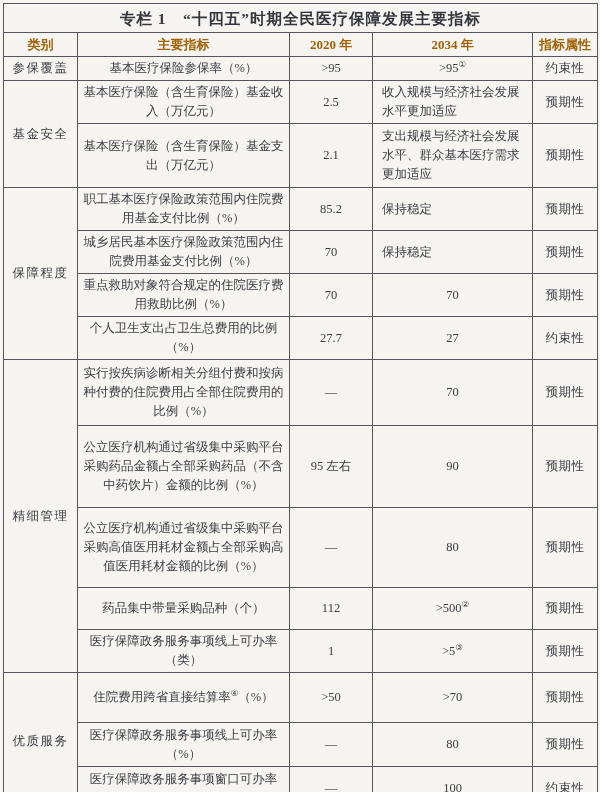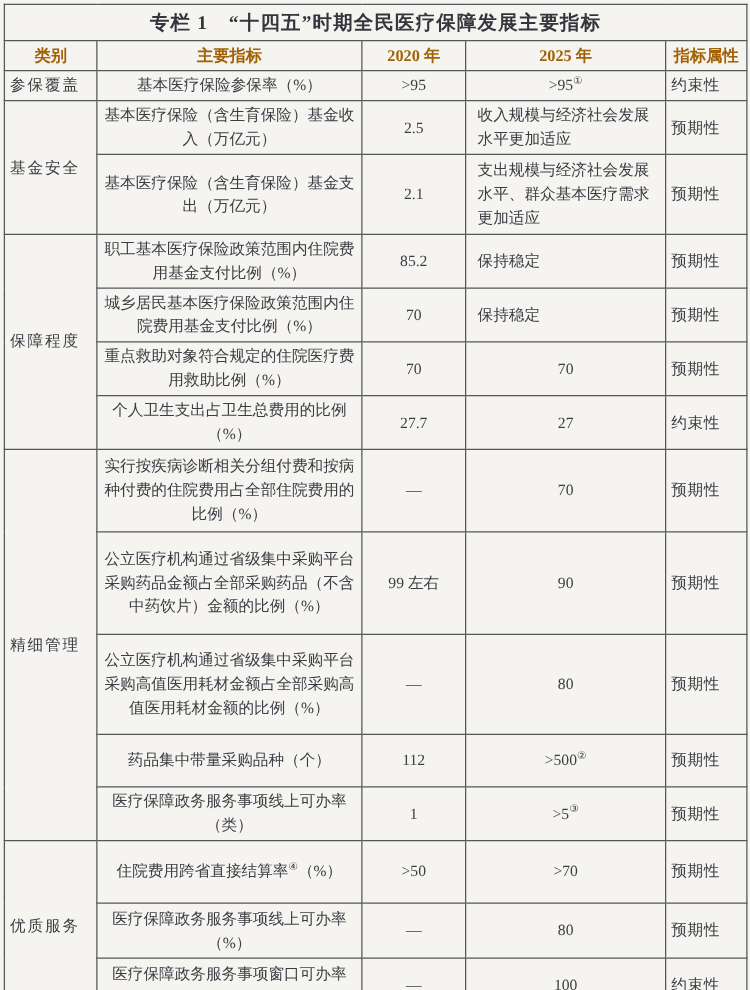--- a/index.html
+++ b/index.html
@@ -42,40 +42,42 @@
     color: #33363c;
   }
   tr.header-row th {
     font-weight: bold;
     text-align: center;
     height: 23px;
     font-size: 13px;
     color: #a16207;
   }
   td.cat {
+    text-align: center;
     vertical-align: middle;
     letter-spacing: 1.5px;
     font-size: 13px;
   }
   td.ind {
     text-align: center;
     vertical-align: middle;
     padding-left: 9px;
     padding-right: 6px;
   }
   td.val {
     text-align: center;
     vertical-align: middle;
   }
   td.val.left {
     text-align: left;
     padding-left: 9px;
     padding-right: 6px;
   }
   td.attr {
+    text-align: center;
     vertical-align: middle;
     letter-spacing: 0.5px;
   }
   sup {
     font-size: 8.5px;
     line-height: 0;
     vertical-align: super;
   }
 </style>
 </head>
@@ -91,21 +93,21 @@
       <col style="width:65px">
     </colgroup>
     <thead>
       <tr class="title-row">
         <th colspan="5">专栏 1　“十四五”时期全民医疗保障发展主要指标</th>
       </tr>
       <tr class="header-row">
         <th>类别</th>
         <th>主要指标</th>
         <th>2020 年</th>
-        <th>2025 年</th>
+        <th>2034 年</th>
         <th>指标属性</th>
       </tr>
     </thead>
     <tbody>
       <tr style="height:24px">
         <td class="cat">参保覆盖</td>
         <td class="ind"><span>基本医疗保险参保率（%）</span></td>
         <td class="val">&gt;95</td>
         <td class="val"><span>&gt;95</span><sup>①</sup></td>
         <td class="attr">约束性</td>
@@ -150,21 +152,21 @@
       </tr>
       <tr style="height:66px">
         <td class="cat" rowspan="5">精细管理</td>
         <td class="ind"><span>实行按疾病诊断相关分组付费和按病种付费的住院费用占全部住院费用的比例（%）</span></td>
         <td class="val">—</td>
         <td class="val"><span>70</span></td>
         <td class="attr">预期性</td>
       </tr>
       <tr style="height:82px">
         <td class="ind"><span>公立医疗机构通过省级集中采购平台采购药品金额占全部采购药品（不含中药饮片）金额的比例（%）</span></td>
-        <td class="val">99 左右</td>
+        <td class="val">95 左右</td>
         <td class="val"><span>90</span></td>
         <td class="attr">预期性</td>
       </tr>
       <tr style="height:80px">
         <td class="ind"><span>公立医疗机构通过省级集中采购平台采购高值医用耗材金额占全部采购高值医用耗材金额的比例（%）</span></td>
         <td class="val">—</td>
         <td class="val"><span>80</span></td>
         <td class="attr">预期性</td>
       </tr>
       <tr style="height:42px">

